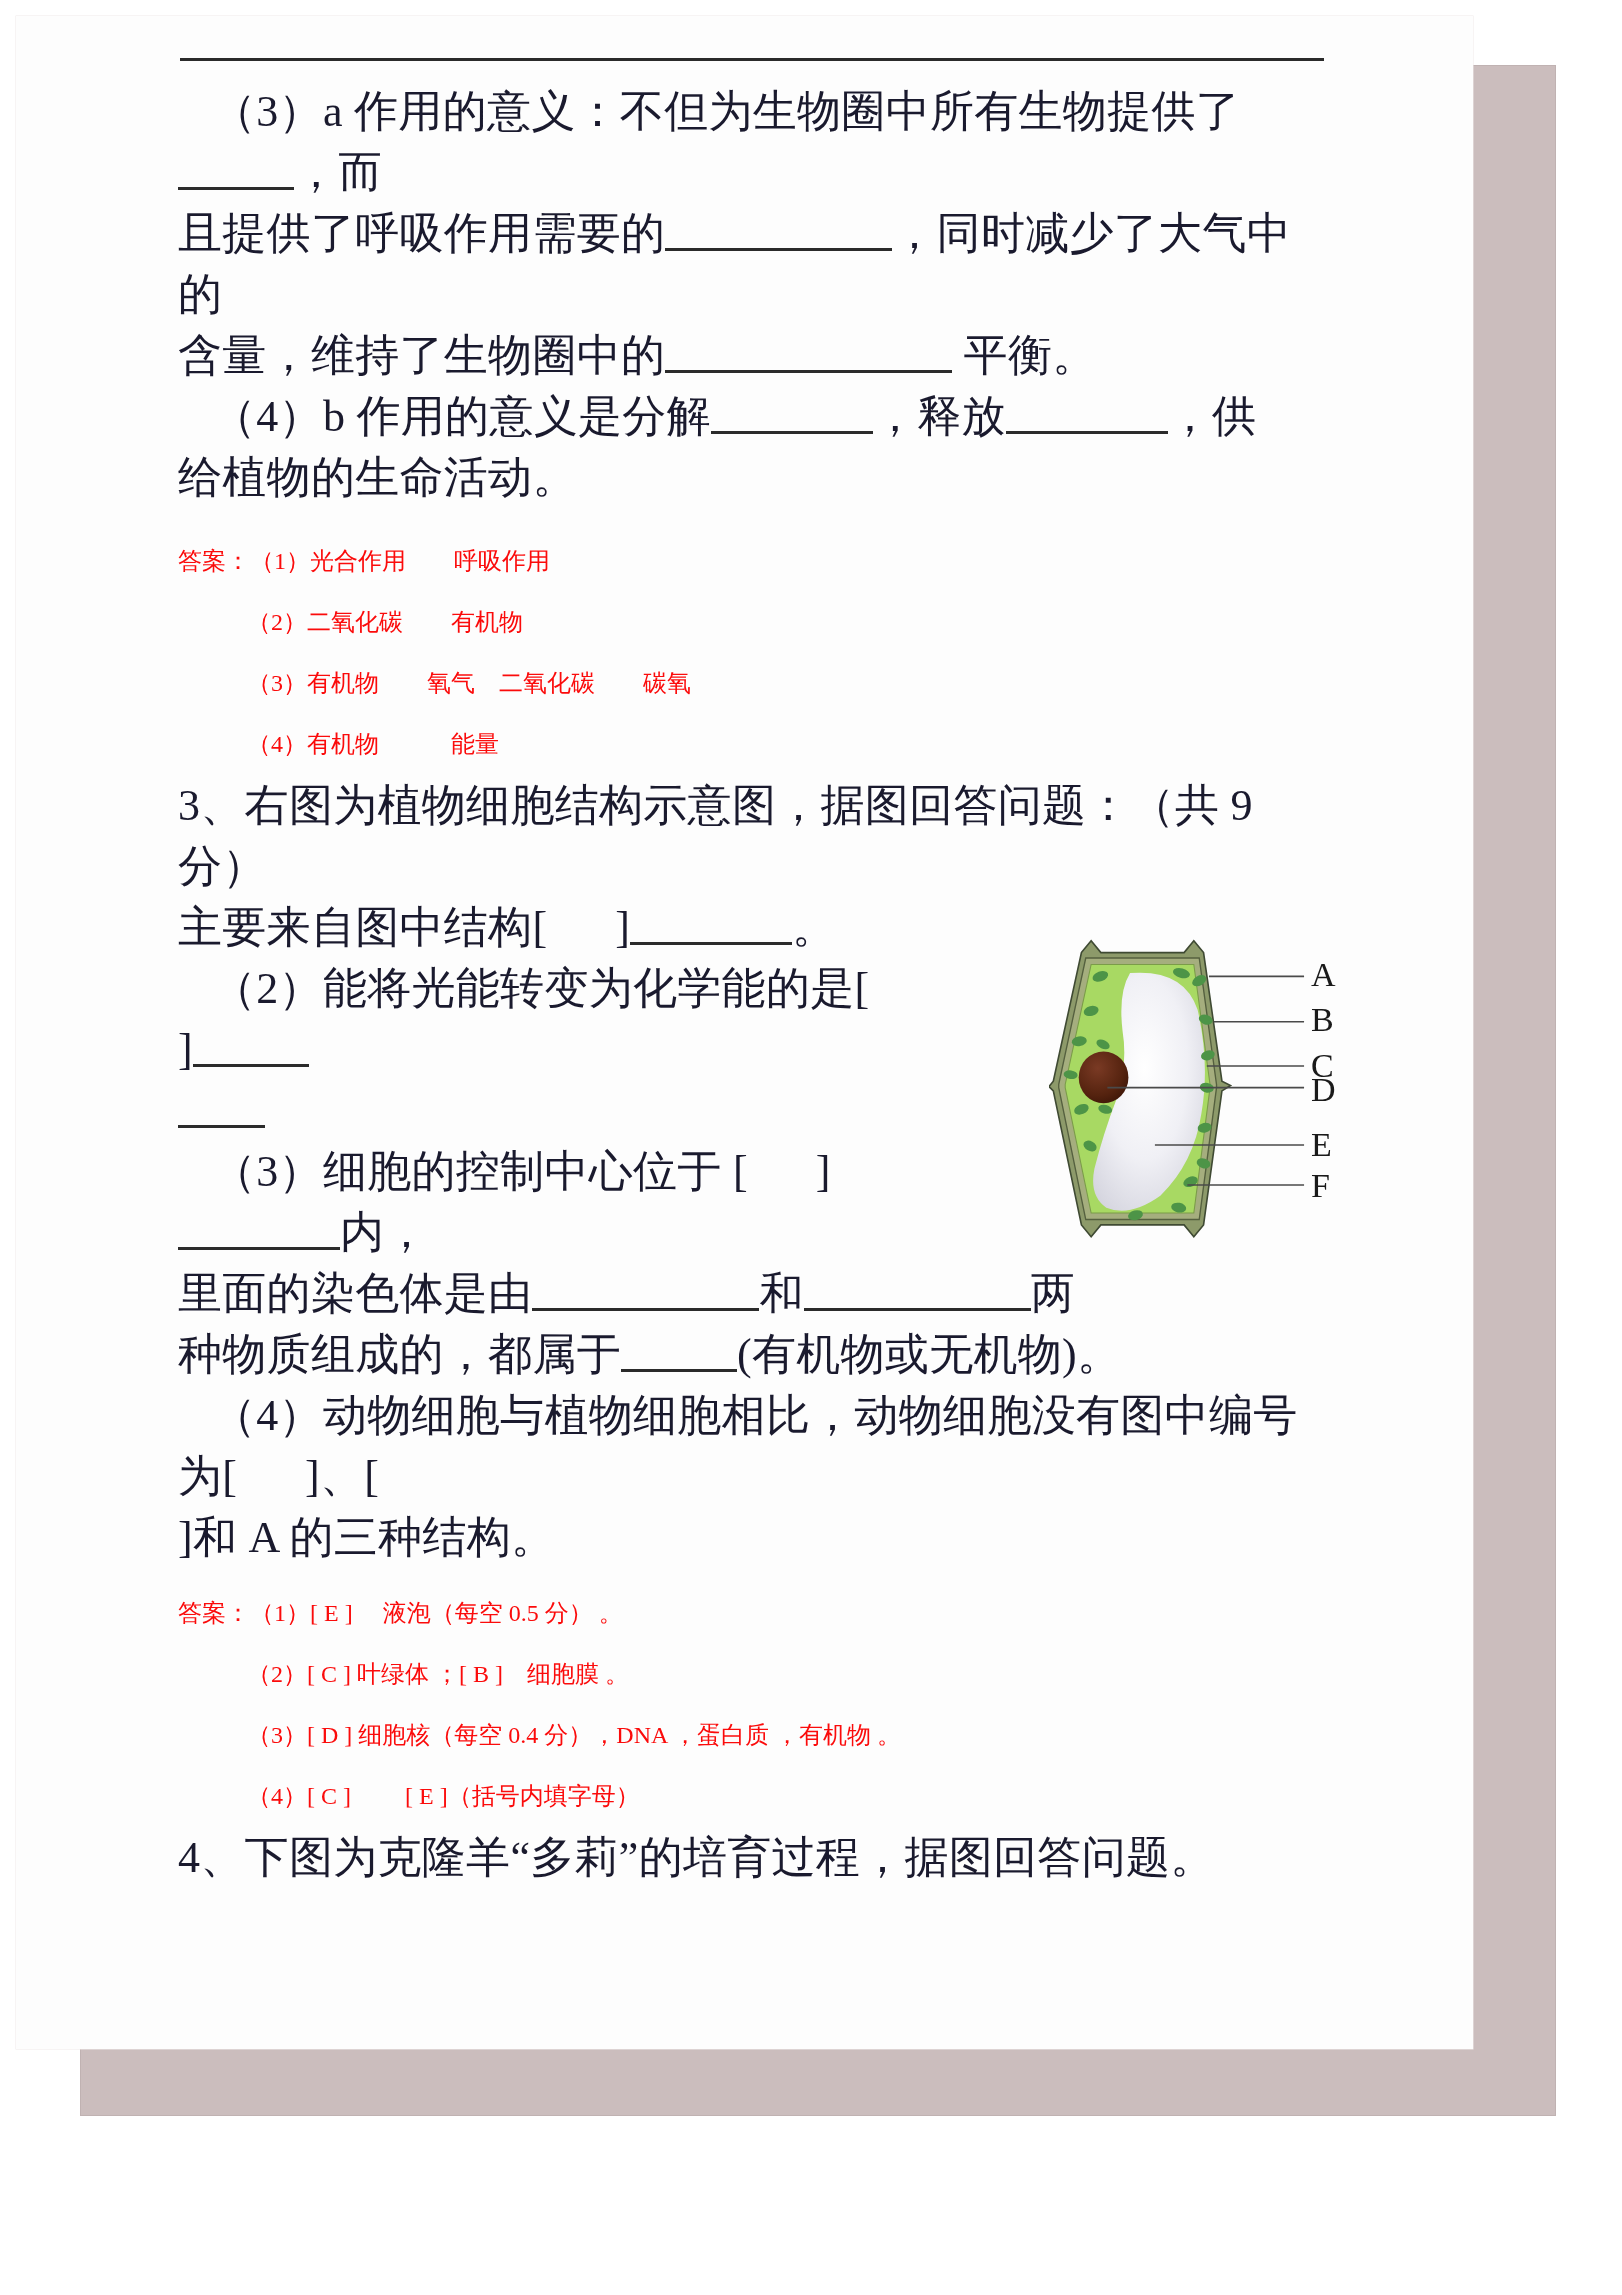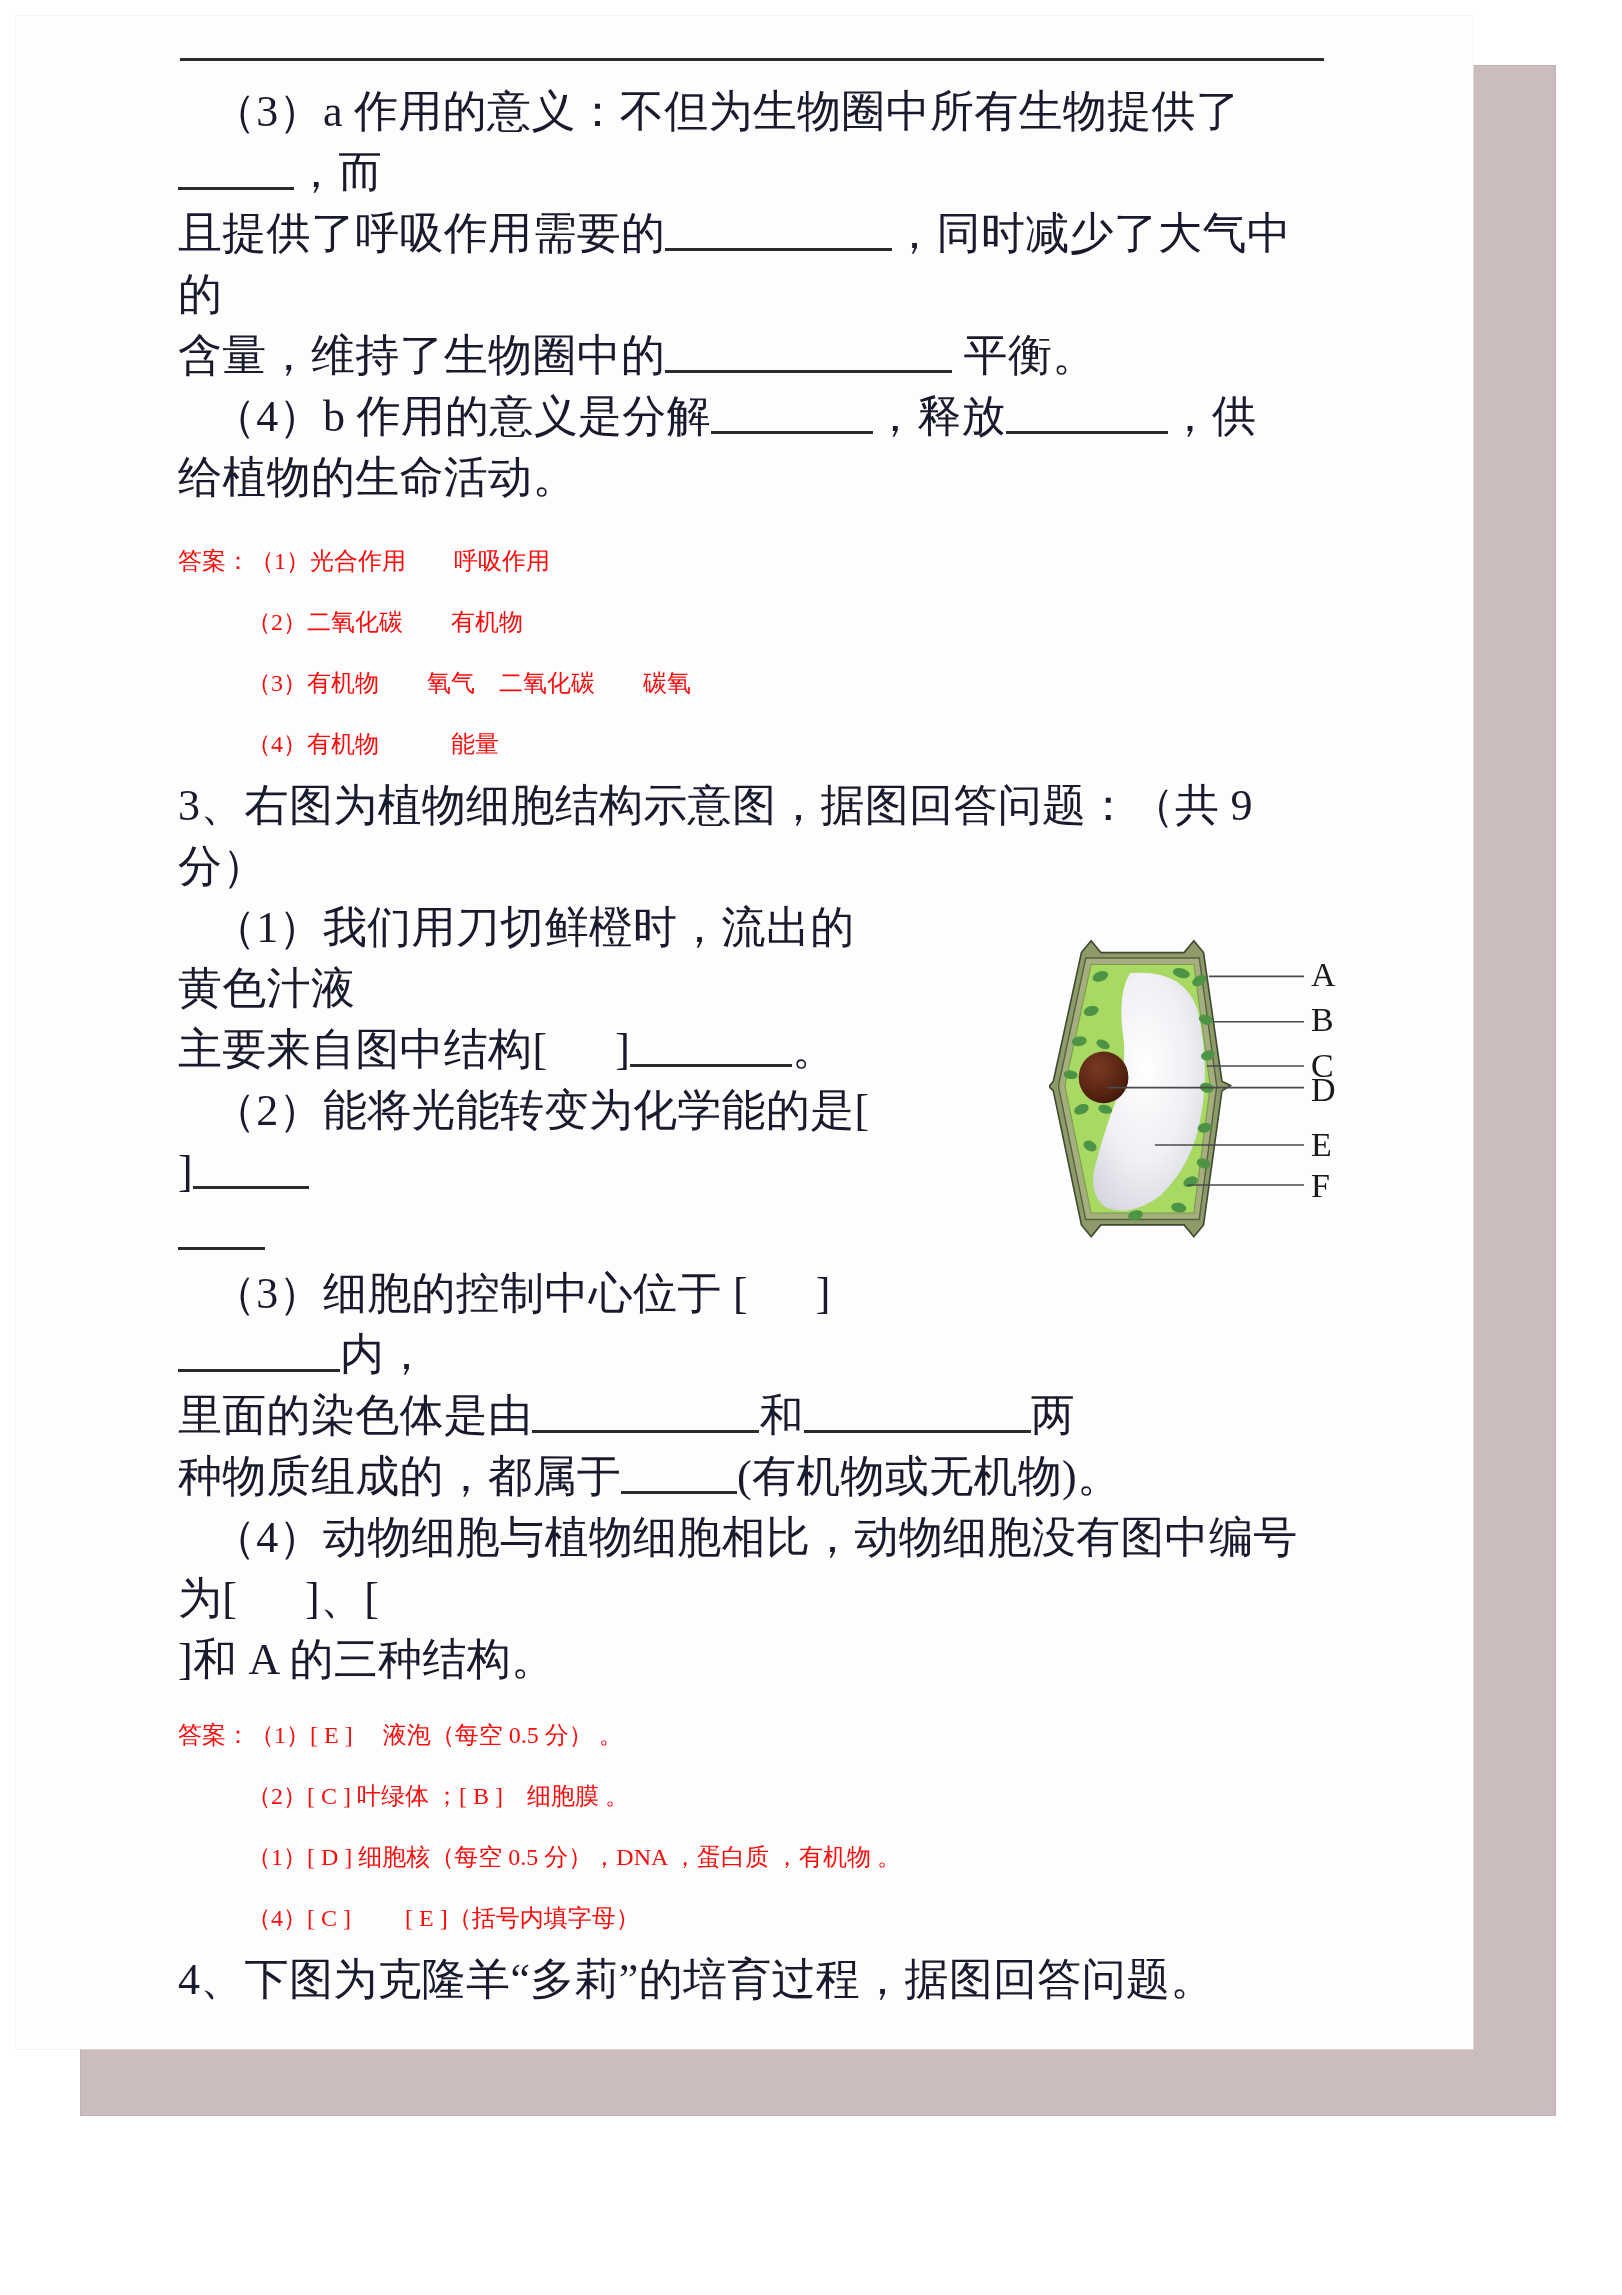--- a/index.html
+++ b/index.html
@@ -122,21 +122,20 @@
       <p class="ans ind">（2）二氧化碳　　有机物</p>
       <p class="ans ind">（3）有机物　　氧气　二氧化碳　　碳氧</p>
       <p class="ans ind">（4）有机物　　　能量</p>
 
       <p class="para">3、右图为植物细胞结构示意图，据图回答问题：（共 9 分）</p>
 
       <div class="q3wrap">
 
         <div class="q3text">
 
-          <p class="para ind">（1）我们用刀切鲜橙时，流出的黄色汁液</p>
 
           <p class="para"><span>主要来自图中结构[      ]</span><span class="blank b-md"></span><span>。</span></p>
 
           <p class="para ind"><span>（2）能将光能转变为化学能的是[      ]</span><span class="blank b-sm"></span></p>
 
           <p class="para"><span class="blank b-tiny"></span></p>
 
           <p class="para ind"><span>（3）细胞的控制中心位于 [      ]</span><span class="blank b-md"></span><span>内，</span></p>
 
         </div>
@@ -216,21 +215,21 @@
 
         <p class="para ind">（4）动物细胞与植物细胞相比，动物细胞没有图中编号为[      ]、[</p>
         <p class="para">]和 A 的三种结构。</p>
 
       </div>
 
       <div style="height:15px"></div>
 
       <p class="ans"><span>答案：</span><span>（1）[ E ]　 液泡（每空 0.5 分） 。</span></p>
       <p class="ans ind">（2）[ C ] 叶绿体 ；[ B ]　细胞膜 。</p>
-      <p class="ans ind">（1）[ D ] 细胞核（每空 0.5 分），DNA ，蛋白质 ，有机物 。</p>
+      <p class="ans ind">（3）[ D ] 细胞核（每空 0.4 分），DNA ，蛋白质 ，有机物 。</p>
       <p class="ans ind">（4）[ C ]　　 [ E ]（括号内填字母）</p>
 
       <p class="para">4、下图为克隆羊“多莉”的培育过程，据图回答问题。</p>
 
     </div>
   </div>
 </div>
 
 
 </body></html>

